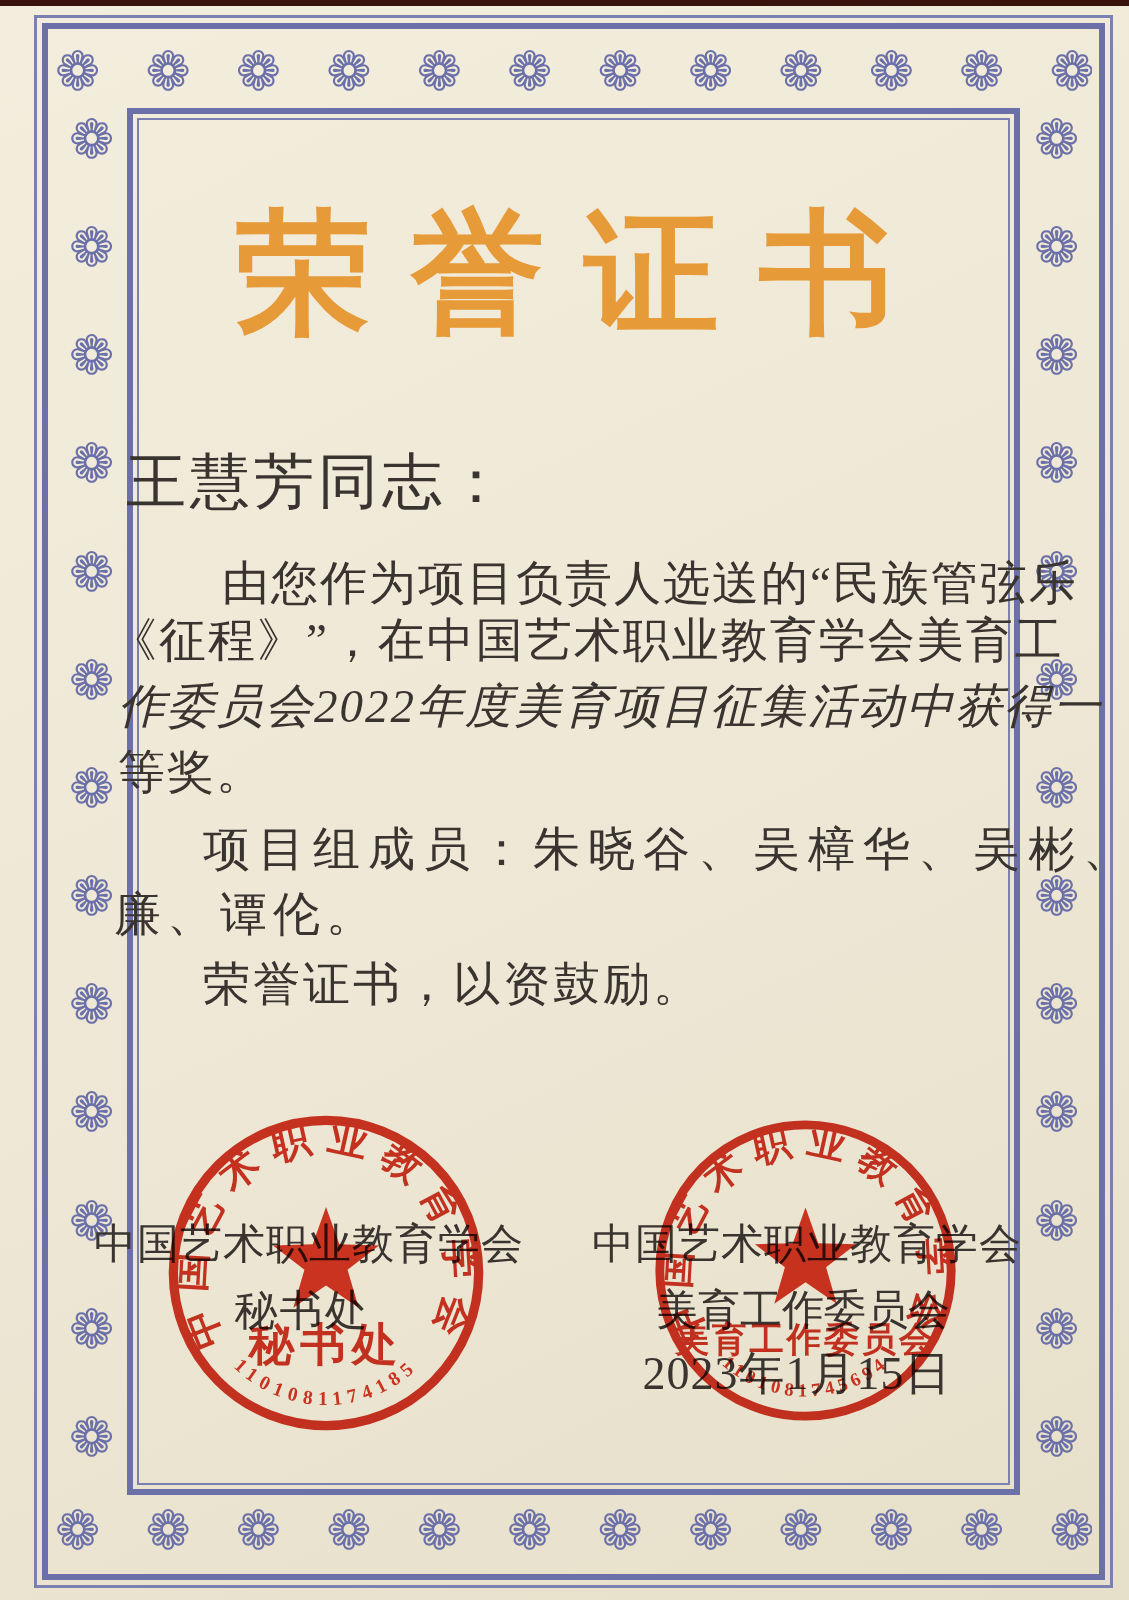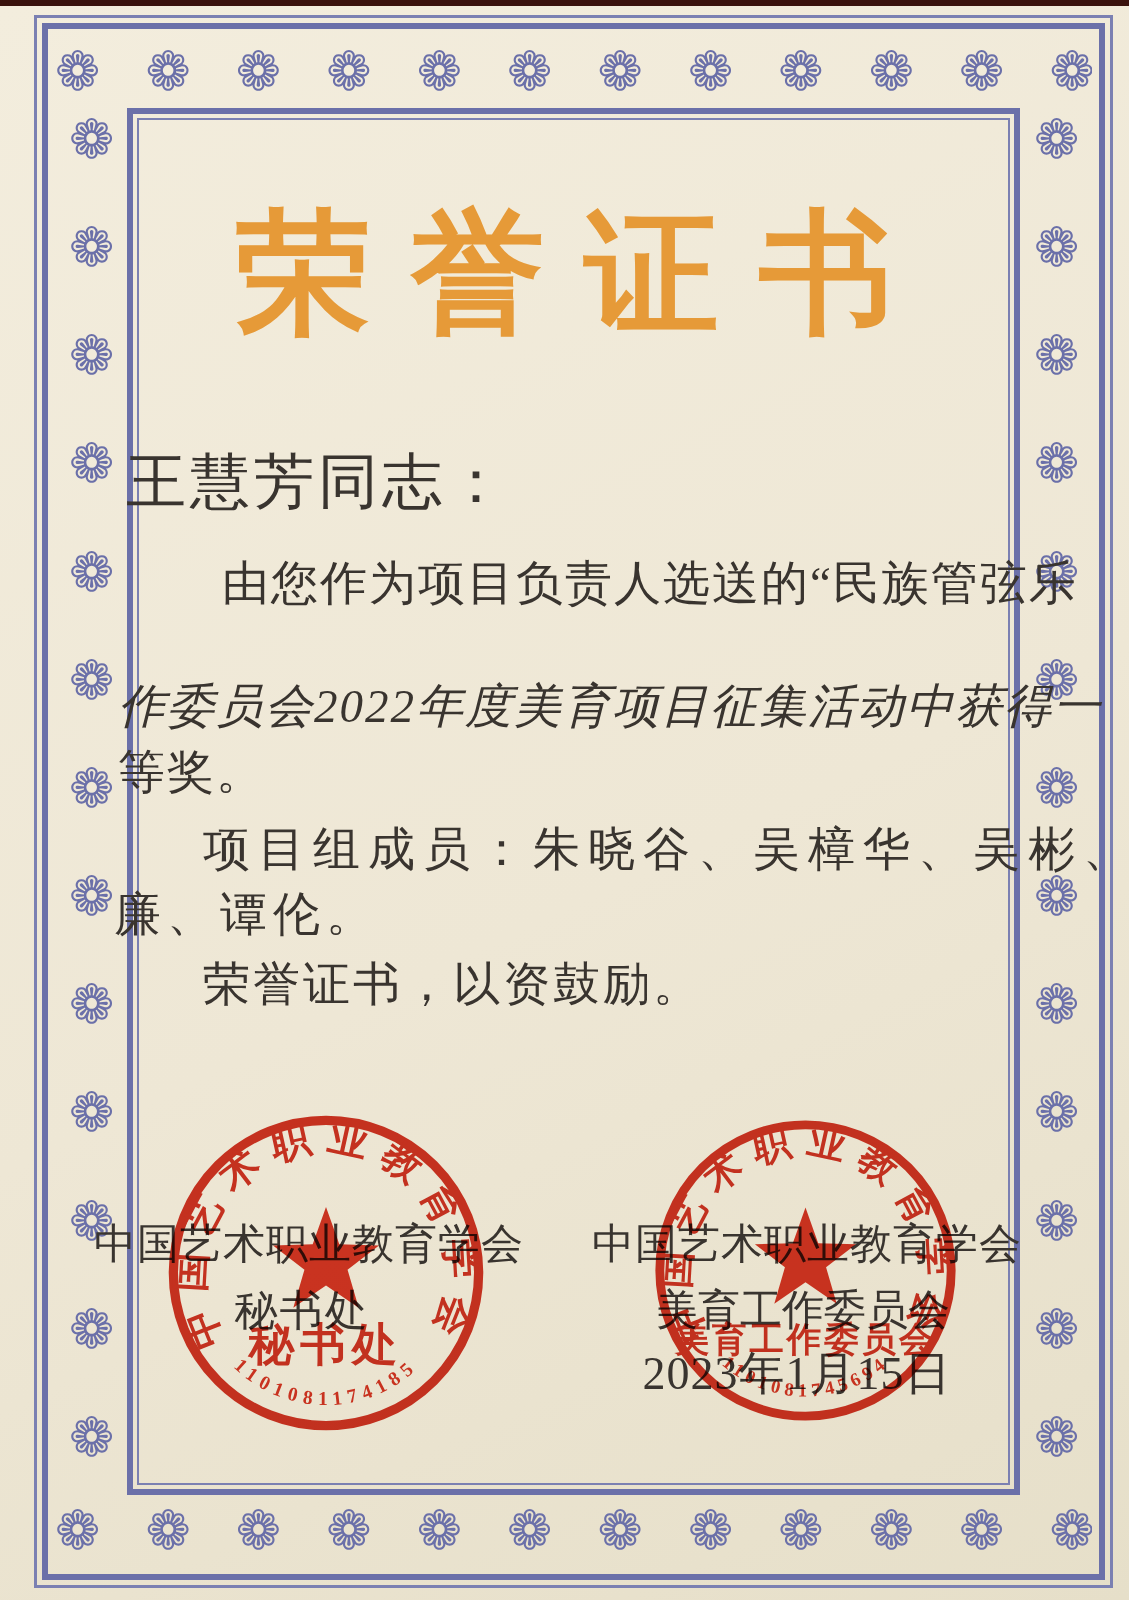--- a/index.html
+++ b/index.html
@@ -75,20 +75,21 @@
     </div>
   </div>
 
   <div class="content">
 
     <div class="title">荣誉证书</div>
 
     <div class="greeting">王慧芳同志：</div>
 
     <div class="line l1">由您作为项目负责人选送的“民族管弦乐</div>
+    <div class="line l2">《征程》”，在中国艺术职业教育学会美育工</div>
     <div class="line l3">作委员会2022年度美育项目征集活动中获得一</div>
     <div class="line l4">等奖。</div>
     <div class="line l5">项目组成员：朱晓谷、吴樟华、吴彬、段</div>
     <div class="line l6">廉、谭伦。</div>
     <div class="line l7">荣誉证书，以资鼓励。</div>
 
     <div class="sig org-l">中国艺术职业教育学会</div>
     <div class="sig dept-l">秘书处</div>
 
     <div class="sig org-r">中国艺术职业教育学会</div>

